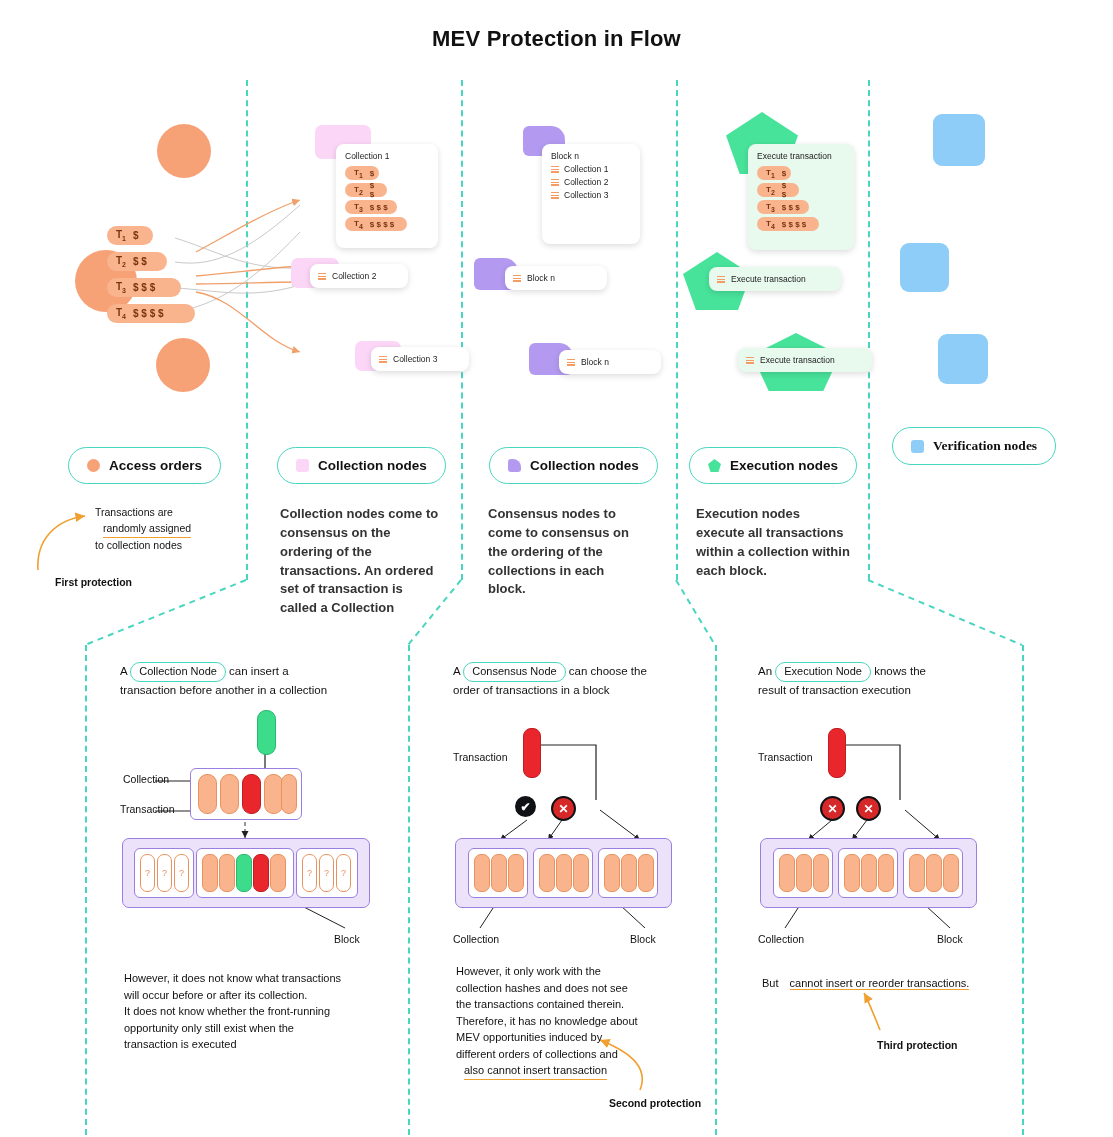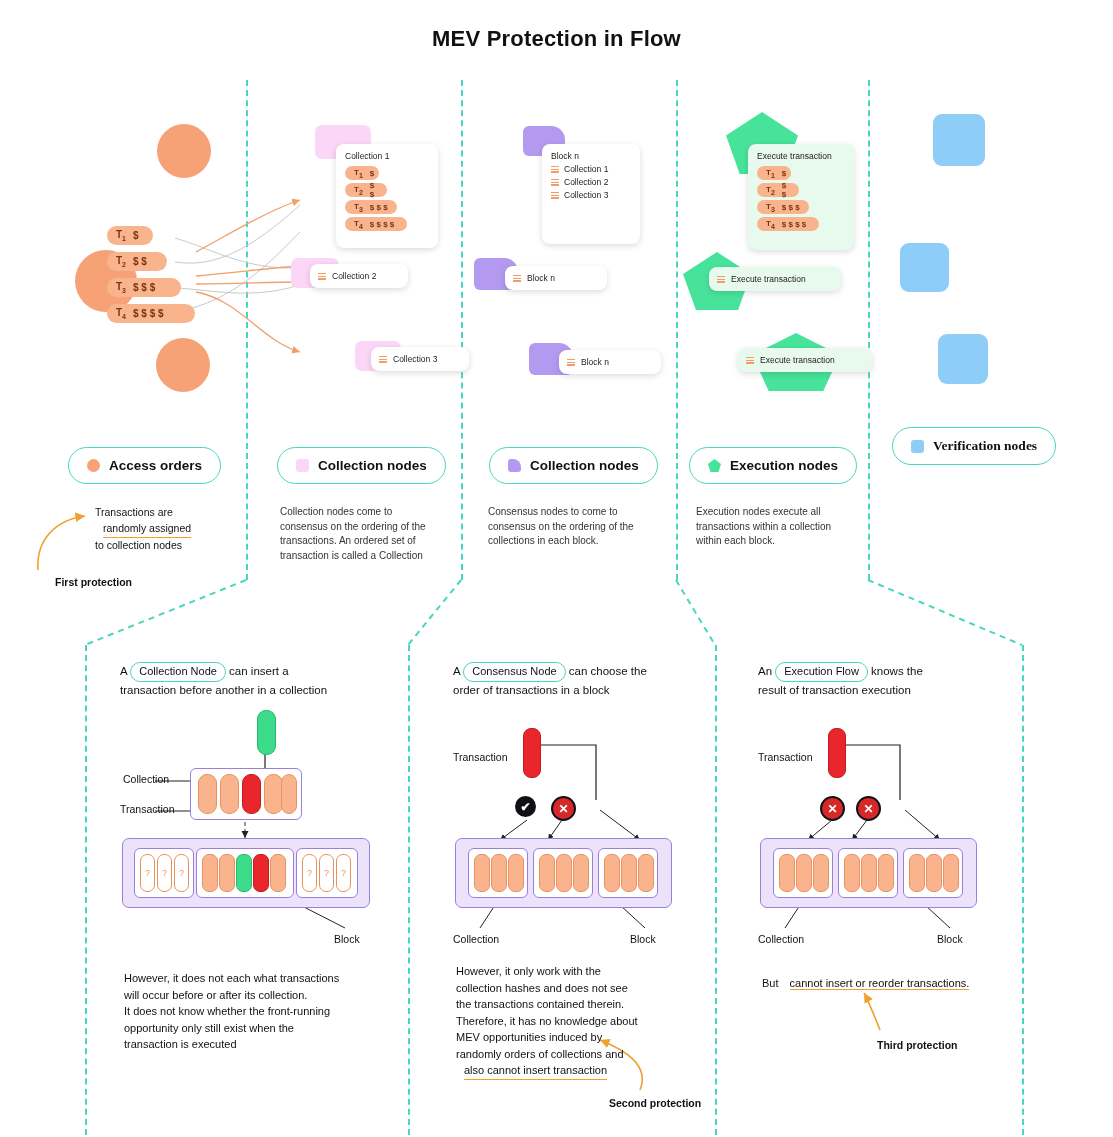--- a/index.html
+++ b/index.html
@@ -18,21 +18,21 @@
   }
   
   .vsep{position:absolute;width:0;border-left:2px dashed #49d6c0;}
   .legend{
     position:absolute;display:flex;align-items:center;gap:9px;
     border:1.5px solid #49d6c0;border-radius:22px;background:#fff;
     padding:10px 18px;font-size:13.5px;font-weight:bold;color:#111;
     white-space:nowrap;
   }
   .legend .dot{width:13px;height:13px;border-radius:50%;}
-  .caption{position:absolute;font-size:10px;line-height:1.45;color:#333;}
+  .caption{position:absolute;font-size:13px;line-height:1.45;color:#333;font-weight:bold;}
   
   .circle{border-radius:50%;background:#f7a276;}
   .sq{border-radius:9px;background:#8ecdf7;}
   .pink{background:#fbd6f6;border-radius:7px;}
   .purple{background:#b39af0;}
   .green{background:#48e39b;}
 
   
   .pill{
     background:#f9b48e;border-radius:11px;height:19px;
@@ -374,21 +374,21 @@
 <div class="tx" style="left:270px;top:854px;width:14px;height:36px;border-radius:7px;"></div>
 
 <div class="grp" style="left:296px;top:848px;width:60px;height:48px;"></div>
 <div class="tx q" style="left:302px;top:854px;width:13px;height:36px;border-radius:7px;line-height:36px;"><span>?</span></div>
 <div class="tx q" style="left:319px;top:854px;width:13px;height:36px;border-radius:7px;line-height:36px;"><span>?</span></div>
 <div class="tx q" style="left:336px;top:854px;width:13px;height:36px;border-radius:7px;line-height:36px;"><span>?</span></div>
 
 <div class="lbl" style="left:334px;top:933px;">Block</div>
 
 <div class="bodytext" style="left:124px;top:970px;width:260px;">
-  <div>However, it does not each what transactions</div>
+  <div>However, it does not know what transactions</div>
   <div>will occur before or after its collection.</div>
   <div>It does not know whether the front-running</div>
   <div>opportunity only still exist when the</div>
   <div>transaction is executed</div>
 </div>
 
 <div class="panel" style="left:453px;top:662px;width:250px;">
   <span>A</span>
   <span class="tagbox">Consensus Node</span>
   <span>can choose the</span>
@@ -423,28 +423,28 @@
 
 <div class="lbl" style="left:453px;top:933px;">Collection</div>
 <div class="lbl" style="left:630px;top:933px;">Block</div>
 
 <div class="bodytext" style="left:456px;top:963px;width:230px;">
   <div>However, it only work with the</div>
   <div>collection hashes and does not see</div>
   <div>the transactions contained therein.</div>
   <div>Therefore, it has no knowledge about</div>
   <div>MEV opportunities induced by</div>
-  <div>randomly orders of collections and</div>
+  <div>different orders of collections and</div>
   <div class="ulined" style="display:inline-block">also cannot insert transaction</div>
 </div>
 <div class="protlabel" style="left:570px;top:1097px;">Second protection</div>
 
 <div class="panel" style="left:758px;top:662px;width:250px;">
   <span>An</span>
-  <span class="tagbox">Execution Flow</span>
+  <span class="tagbox">Execution Node</span>
   <span>knows the</span>
   <div>result of transaction execution</div>
 </div>
 
 <div class="lbl" style="left:758px;top:751px;">Transaction</div>
 <div class="tx red" style="left:828px;top:728px;width:16px;height:48px;border-radius:8px;"></div>
 
 <div class="badge no" style="left:820px;top:796px;">
     <span>✕</span>
   </div>

